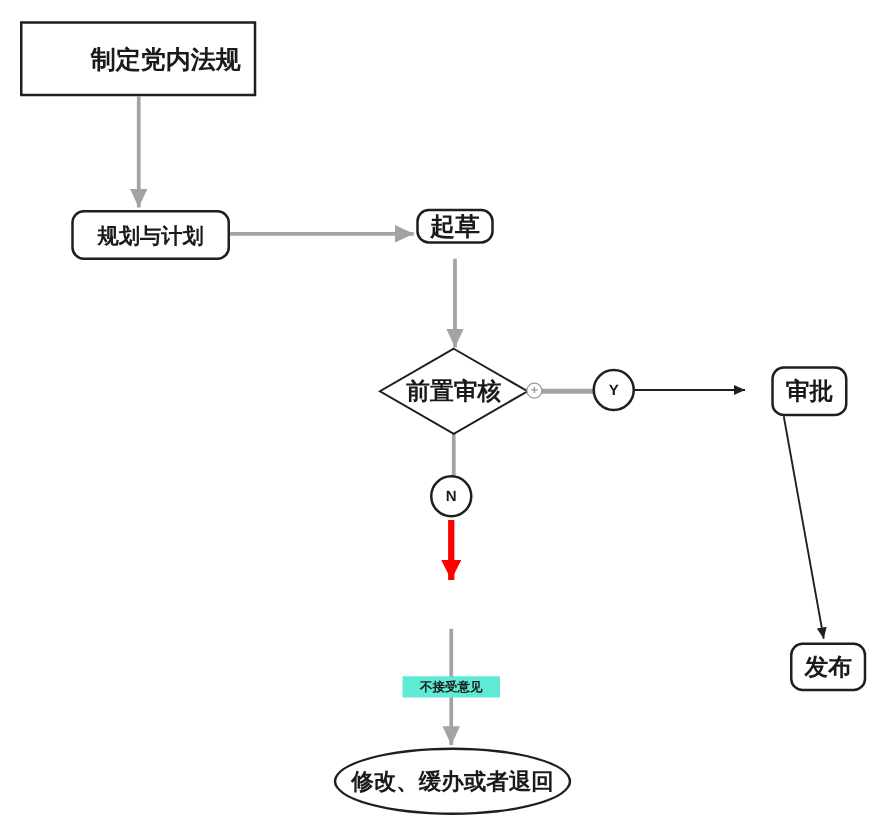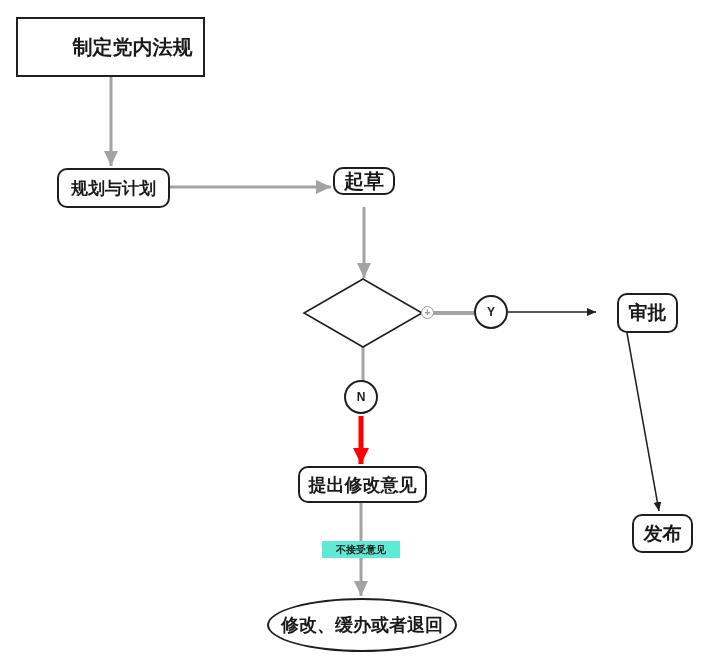--- a/index.html
+++ b/index.html
@@ -44,21 +44,21 @@
     display: flex;
     align-items: center;
     justify-content: center;
     font-weight: 700;
     color: #1a1a1a;
     white-space: nowrap;
     background: transparent;
     border: none;
   }
   #node-start   { left: 16px;  top: 17px;  width: 189px; height: 60px; font-size: 20px; }
-  #node-planning{ left: 57px;  top: 168px; width: 113px; height: 40px; font-size: 17px; }
+  #node-planning{ left: 57px;  top: 168px; width: 127px; height: 40px; font-size: 17px; }
   #node-draft   { left: 333px; top: 167px; width: 62px;  height: 28px; font-size: 20px; }
   #label-pre-review { left: 303px; top: 300px; width: 120px; height: 26px; font-size: 19px; }
   #node-branch-yes { left: 474px; top: 295px; width: 34px; height: 34px; font-size: 12px; }
   #node-branch-no  { left: 344px; top: 380px; width: 34px; height: 34px; font-size: 12px; }
   #node-approval{ left: 597px; top: 293px; width: 61px; height: 40px; font-size: 19px; margin-left: 20px; }
   #node-publish { left: 632px; top: 514px; width: 61px; height: 39px; font-size: 19px; }
   #node-propose { left: 298px; top: 466px; width: 129px; height: 37px; font-size: 18px; }
   #node-fallback{ left: 267px; top: 598px; width: 190px; height: 54px; font-size: 18px; border-radius: 50%; }
   #edge-label-reject {
     position: absolute;
@@ -123,20 +123,23 @@
   </div>
 
   <div class="node rounded" id="node-planning">
     <span>规划与计划</span>
   </div>
 
   <div class="node rounded" id="node-draft">
     <span>起草</span>
   </div>
 
+  <div class="shape-label" id="label-pre-review">
+    <span>前置审核</span>
+  </div>
 
   <div id="expand-toggle">
     <span>+</span>
   </div>
 
   <div class="node circle" id="node-branch-yes">
     <span>Y</span>
   </div>
 
   <div class="node circle" id="node-branch-no">
@@ -144,23 +147,20 @@
   </div>
 
   <div class="node rounded" id="node-approval">
     <span>审批</span>
   </div>
 
   <div class="node rounded" id="node-publish">
     <span>发布</span>
   </div>
 
-  <div class="node rounded" id="node-propose">
-    <span>提出修改意见</span>
-  </div>
 
   <div id="edge-label-reject">
     <span>不接受意见</span>
   </div>
 
   <div class="node" id="node-fallback">
     <span>修改、缓办或者退回</span>
   </div>
 
 </div>

